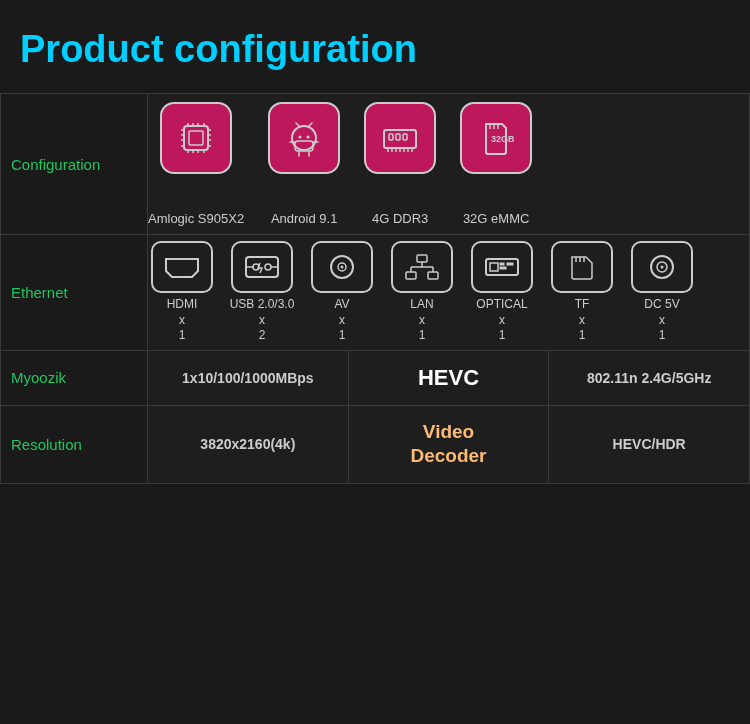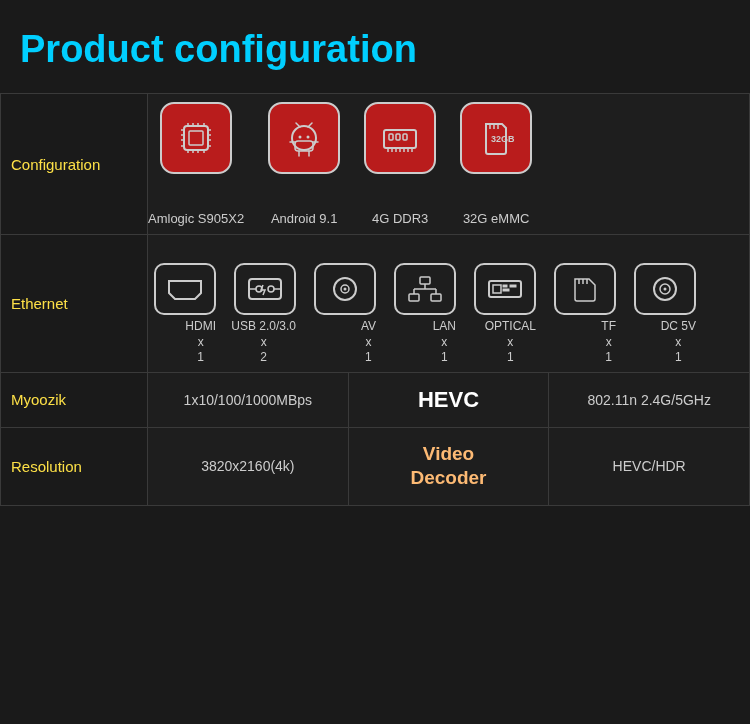--- a/index.html
+++ b/index.html
@@ -45,21 +45,21 @@
       gap: 6px;
     }
     .config-item .icon-box {
       width: 72px;
       height: 72px;
       border: 2px solid #cccccc;
       border-radius: 14px;
       display: flex;
       align-items: center;
       justify-content: center;
-      background: #b91c1c;
+      background: #be185d;
     }
     .config-item .icon-box svg {
       width: 44px;
       height: 44px;
     }
     .config-item .label {
       font-size: 13px;
       color: #cccccc;
       text-align: center;
       margin-top: 31px;
@@ -68,24 +68,23 @@
     
     .interface-items {
       display: flex;
       align-items: flex-start;
       gap: 12px;
       padding: 6px 0;
     }
     .interface-item {
       display: flex;
       flex-direction: column;
-      align-items: flex-end;
+      align-items: center;
       gap: 4px;
       min-width: 68px;
-      margin-top: 22px;
     }
     .interface-item .icon-box {
       width: 62px;
       height: 52px;
       border: 2px solid #cccccc;
       border-radius: 10px;
       display: flex;
       align-items: center;
       justify-content: center;
       background: #1e1e1e;
@@ -107,20 +106,21 @@
       width: 100%;
     }
     .three-col-row .col {
       flex: 1;
       display: flex;
       align-items: center;
       justify-content: center;
       padding: 14px 10px;
       border-right: 1px solid #3a3a3a;
       text-align: center;
+      font-weight: bold;
     }
     .three-col-row .col:last-child {
       border-right: none;
     }
     .three-col-row .col.wifi-col {
       font-size: 22px;
       font-weight: bold;
       color: #ffffff;
     }
     .three-col-row .col.middle-label {
@@ -140,21 +140,21 @@
       color: #cccccc;
       padding: 14px 16px;
     }
 
     .row-label-cell {
       border: 1px solid #3a3a3a;
       vertical-align: middle;
       width: 147px;
       padding: 14px 10px;
       font-size: 15px;
-      color: #fde047;
+      color: #22c55e;
       background-color: #1a1a1a;
       text-align: left;
     }
     .row-content-cell {
       border: 1px solid #3a3a3a;
       background-color: #1e1e1e;
       padding: 0;
     }
   </style>
 </head>

